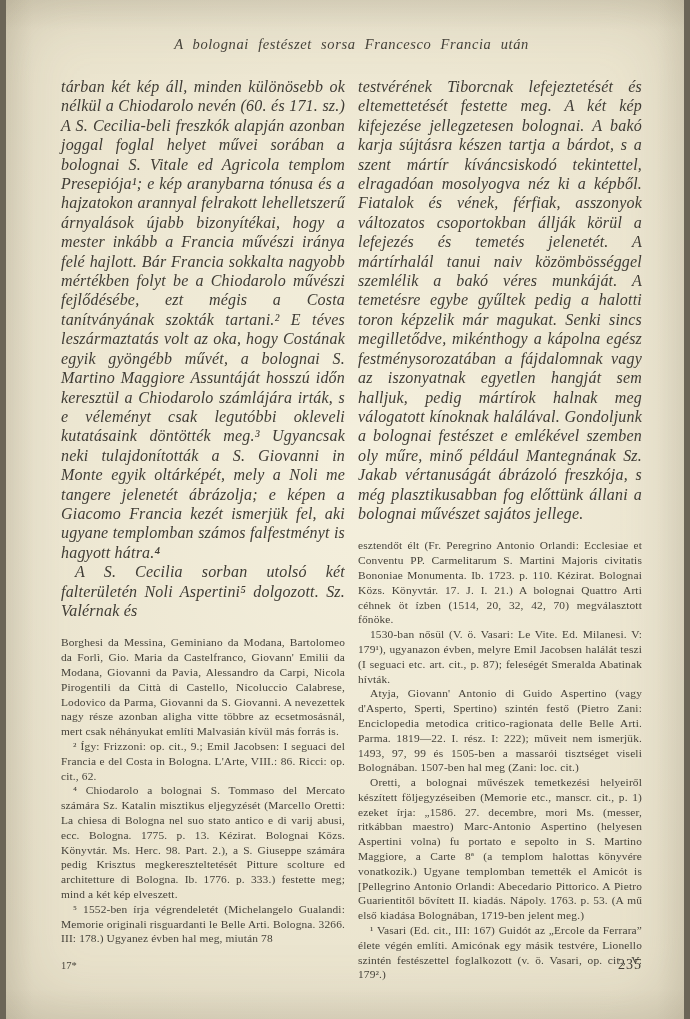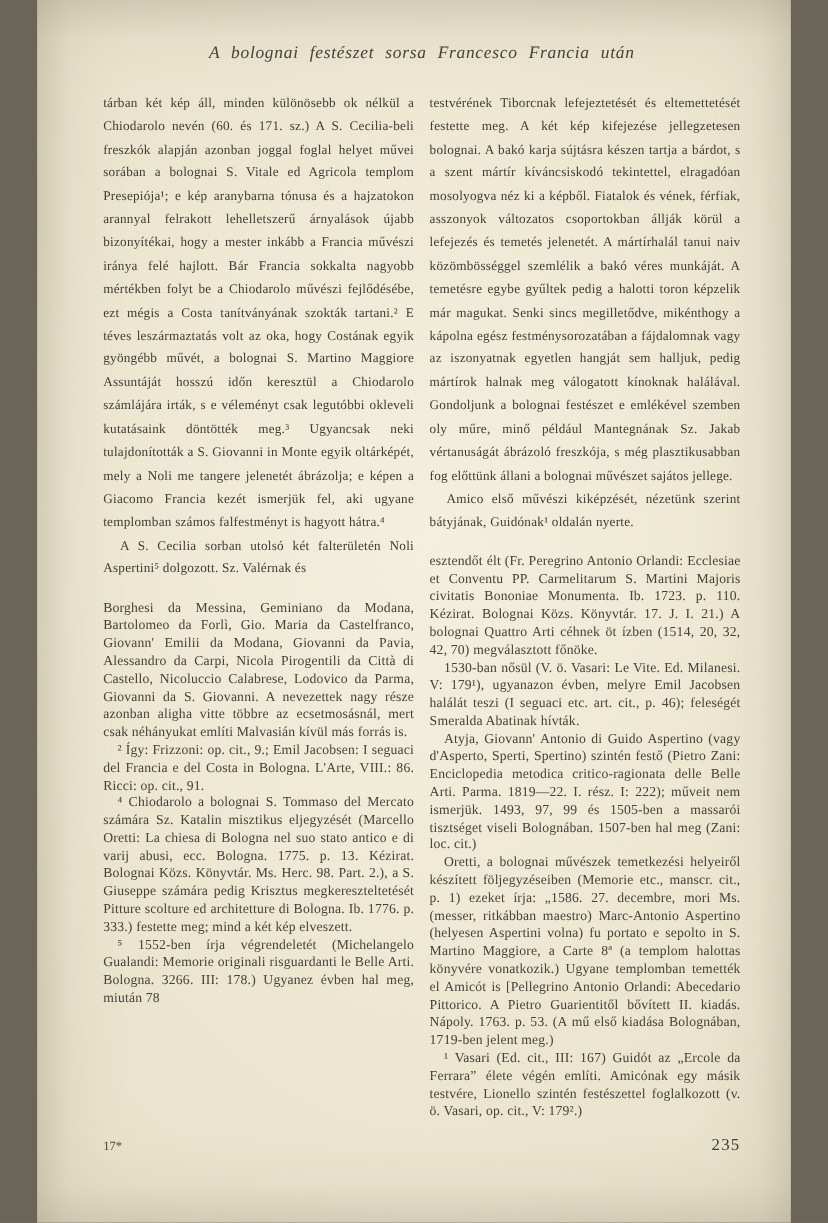--- a/index.html
+++ b/index.html
@@ -2,21 +2,21 @@
 <html><head>
 <meta charset="utf-8">
 <style>
   html, body {
     margin: 0;
     padding: 0;
     background: #6b6557;
   }
   .page {
     position: relative;
-    width: 628px;
+    width: 678px;
     height: 1019px;
     margin: 0 auto;
     box-sizing: border-box;
     background: #e8e1ca;
     background-image:
       radial-gradient(ellipse 120% 110% at 52% 45%, rgba(255,252,238,0.55) 0%, rgba(255,252,238,0) 60%),
       linear-gradient(90deg, rgba(110,100,75,0.10) 0%, rgba(110,100,75,0) 4%, rgba(110,100,75,0) 96%, rgba(110,100,75,0.08) 100%),
       linear-gradient(180deg, rgba(110,100,75,0.10) 0%, rgba(110,100,75,0) 3%, rgba(110,100,75,0) 97%, rgba(110,100,75,0.07) 100%);
     padding: 36px 42px 0 55px;
     overflow: hidden;
@@ -42,43 +42,44 @@
   .columns {
     display: flex;
     gap: 13px;
   }
   .column {
     flex: 1 1 0;
     min-width: 0;
   }
   .main-text p {
     margin: 0;
-    font-size: 11px;
+    font-size: 16px;
     line-height: 19.4px;
     text-align: justify;
     letter-spacing: 0.2px;
+    font-style: italic;
   }
   .main-text p.indent { text-indent: 14px; }
   .footnotes {
     margin-top: 15px;
   }
   .footnotes p {
     margin: 0;
     font-size: 11.4px;
     line-height: 14.8px;
     text-align: justify;
     letter-spacing: 0.15px;
     color: #45423a;
   }
   .footnotes p.indent { text-indent: 12px; }
   .page-footer {
     position: absolute;
     left: 55px;
     right: 42px;
-    bottom: 56px;
+    bottom: 46px;
     display: flex;
     justify-content: space-between;
     align-items: baseline;
   }
   .signature-mark {
     font-size: 10.5px;
     color: #4a473e;
   }
   .page-number {
     font-size: 14px;
@@ -95,34 +96,33 @@
 
   <div class="columns">
 
     <div class="column">
       <div class="main-text">
         <p>tárban két kép áll, minden különösebb ok nélkül a Chiodarolo nevén (60. és 171. sz.) A S. Cecilia-beli freszkók alapján azonban joggal foglal helyet művei sorában a bolognai S. Vitale ed Agricola templom Presepiója¹; e kép aranybarna tónusa és a hajzatokon arannyal felrakott lehelletszerű árnyalások újabb bizonyítékai, hogy a mester inkább a Francia művészi iránya felé hajlott. Bár Francia sokkalta nagyobb mértékben folyt be a Chiodarolo művészi fejlődésébe, ezt mégis a Costa tanítványának szokták tartani.² E téves leszármaztatás volt az oka, hogy Costának egyik gyöngébb művét, a bolognai S. Martino Maggiore Assuntáját hosszú időn keresztül a Chiodarolo számlájára irták, s e véleményt csak legutóbbi okleveli kutatásaink döntötték meg.³ Ugyancsak neki tulajdonították a S. Giovanni in Monte egyik oltárképét, mely a Noli me tangere jelenetét ábrázolja; e képen a Giacomo Francia kezét ismerjük fel, aki ugyane templomban számos falfestményt is hagyott hátra.⁴</p>
         <p class="indent">A S. Cecilia sorban utolsó két falterületén Noli Aspertini⁵ dolgozott. Sz. Valérnak és</p>
       </div>
       <div class="footnotes">
         <p>Borghesi da Messina, Geminiano da Modana, Bartolomeo da Forlì, Gio. Maria da Castelfranco, Giovann' Emilii da Modana, Giovanni da Pavia, Alessandro da Carpi, Nicola Pirogentili da Città di Castello, Nicoluccio Calabrese, Lodovico da Parma, Giovanni da S. Giovanni. A nevezettek nagy része azonban aligha vitte többre az ecsetmosásnál, mert csak néhányukat említi Malvasián kívül más forrás is.</p>
-        <p class="indent">² Így: Frizzoni: op. cit., 9.; Emil Jacobsen: I seguaci del Francia e del Costa in Bologna. L'Arte, VIII.: 86. Ricci: op. cit., 91.</p>
+        <p class="indent">² Így: Frizzoni: op. cit., 9.; Emil Jacobsen: I seguaci del Francia e del Costa in Bologna. L'Arte, VIII.: 86. Ricci: op. cit., 62.</p>
         <p class="indent">⁴ Chiodarolo a bolognai S. Tommaso del Mercato számára Sz. Katalin misztikus eljegyzését (Marcello Oretti: La chiesa di Bologna nel suo stato antico e di varij abusi, ecc. Bologna. 1775. p. 13. Kézirat. Bolognai Közs. Könyvtár. Ms. Herc. 98. Part. 2.), a S. Giuseppe számára pedig Krisztus megkereszteltetését Pitture scolture ed architetture di Bologna. Ib. 1776. p. 333.) festette meg; mind a két kép elveszett.</p>
         <p class="indent">⁵ 1552-ben írja végrendeletét (Michelangelo Gualandi: Memorie originali risguardanti le Belle Arti. Bologna. 3266. III: 178.) Ugyanez évben hal meg, miután 78</p>
       </div>
     </div>
 
     <div class="column">
       <div class="main-text">
         <p>testvérének Tiborcnak lefejeztetését és eltemettetését festette meg. A két kép kifejezése jellegzetesen bolognai. A bakó karja sújtásra készen tartja a bárdot, s a szent mártír kíváncsiskodó tekintettel, elragadóan mosolyogva néz ki a képből. Fiatalok és vének, férfiak, asszonyok változatos csoportokban állják körül a lefejezés és temetés jelenetét. A mártírhalál tanui naiv közömbösséggel szemlélik a bakó véres munkáját. A temetésre egybe gyűltek pedig a halotti toron képzelik már magukat. Senki sincs megilletődve, mikénthogy a kápolna egész festménysorozatában a fájdalomnak vagy az iszonyatnak egyetlen hangját sem halljuk, pedig mártírok halnak meg válogatott kínoknak halálával. Gondoljunk a bolognai festészet e emlékével szemben oly műre, minő például Mantegnának Sz. Jakab vértanuságát ábrázoló freszkója, s még plasztikusabban fog előttünk állani a bolognai művészet sajátos jellege.</p>
-        <p class="indent">Amico első művészi kiképzését, nézetünk szerint bátyjának, Guidónak¹ oldalán nyerte.</p>
       </div>
       <div class="footnotes">
         <p>esztendőt élt (Fr. Peregrino Antonio Orlandi: Ecclesiae et Conventu PP. Carmelitarum S. Martini Majoris civitatis Bononiae Monumenta. Ib. 1723. p. 110. Kézirat. Bolognai Közs. Könyvtár. 17. J. I. 21.) A bolognai Quattro Arti céhnek öt ízben (1514, 20, 32, 42, 70) megválasztott főnöke.</p>
-        <p class="indent">1530-ban nősül (V. ö. Vasari: Le Vite. Ed. Milanesi. V: 179¹), ugyanazon évben, melyre Emil Jacobsen halálát teszi (I seguaci etc. art. cit., p. 46); feleségét Smeralda Abatinak hívták.</p>
+        <p class="indent">1530-ban nősül (V. ö. Vasari: Le Vite. Ed. Milanesi. V: 179¹), ugyanazon évben, melyre Emil Jacobsen halálát teszi (I seguaci etc. art. cit., p. 87); feleségét Smeralda Abatinak hívták.</p>
         <p class="indent">Atyja, Giovann' Antonio di Guido Aspertino (vagy d'Asperto, Sperti, Spertino) szintén festő (Pietro Zani: Enciclopedia metodica critico-ragionata delle Belle Arti. Parma. 1819—22. I. rész. I: 222); műveit nem ismerjük. 1493, 97, 99 és 1505-ben a massarói tisztséget viseli Bolognában. 1507-ben hal meg (Zani: loc. cit.)</p>
         <p class="indent">Oretti, a bolognai művészek temetkezési helyeiről készített följegyzéseiben (Memorie etc., manscr. cit., p. 1) ezeket írja: „1586. 27. decembre, mori Ms. (messer, ritkábban maestro) Marc-Antonio Aspertino (helyesen Aspertini volna) fu portato e sepolto in S. Martino Maggiore, a Carte 8ª (a templom halottas könyvére vonatkozik.) Ugyane templomban temették el Amicót is [Pellegrino Antonio Orlandi: Abecedario Pittorico. A Pietro Guarientitől bővített II. kiadás. Nápoly. 1763. p. 53. (A mű első kiadása Bolognában, 1719-ben jelent meg.)</p>
         <p class="indent">¹ Vasari (Ed. cit., III: 167) Guidót az „Ercole da Ferrara” élete végén említi. Amicónak egy másik testvére, Lionello szintén festészettel foglalkozott (v. ö. Vasari, op. cit., V: 179².)</p>
       </div>
     </div>
 
   </div>
 
   <div class="page-footer">
     <span class="signature-mark">17*</span>

